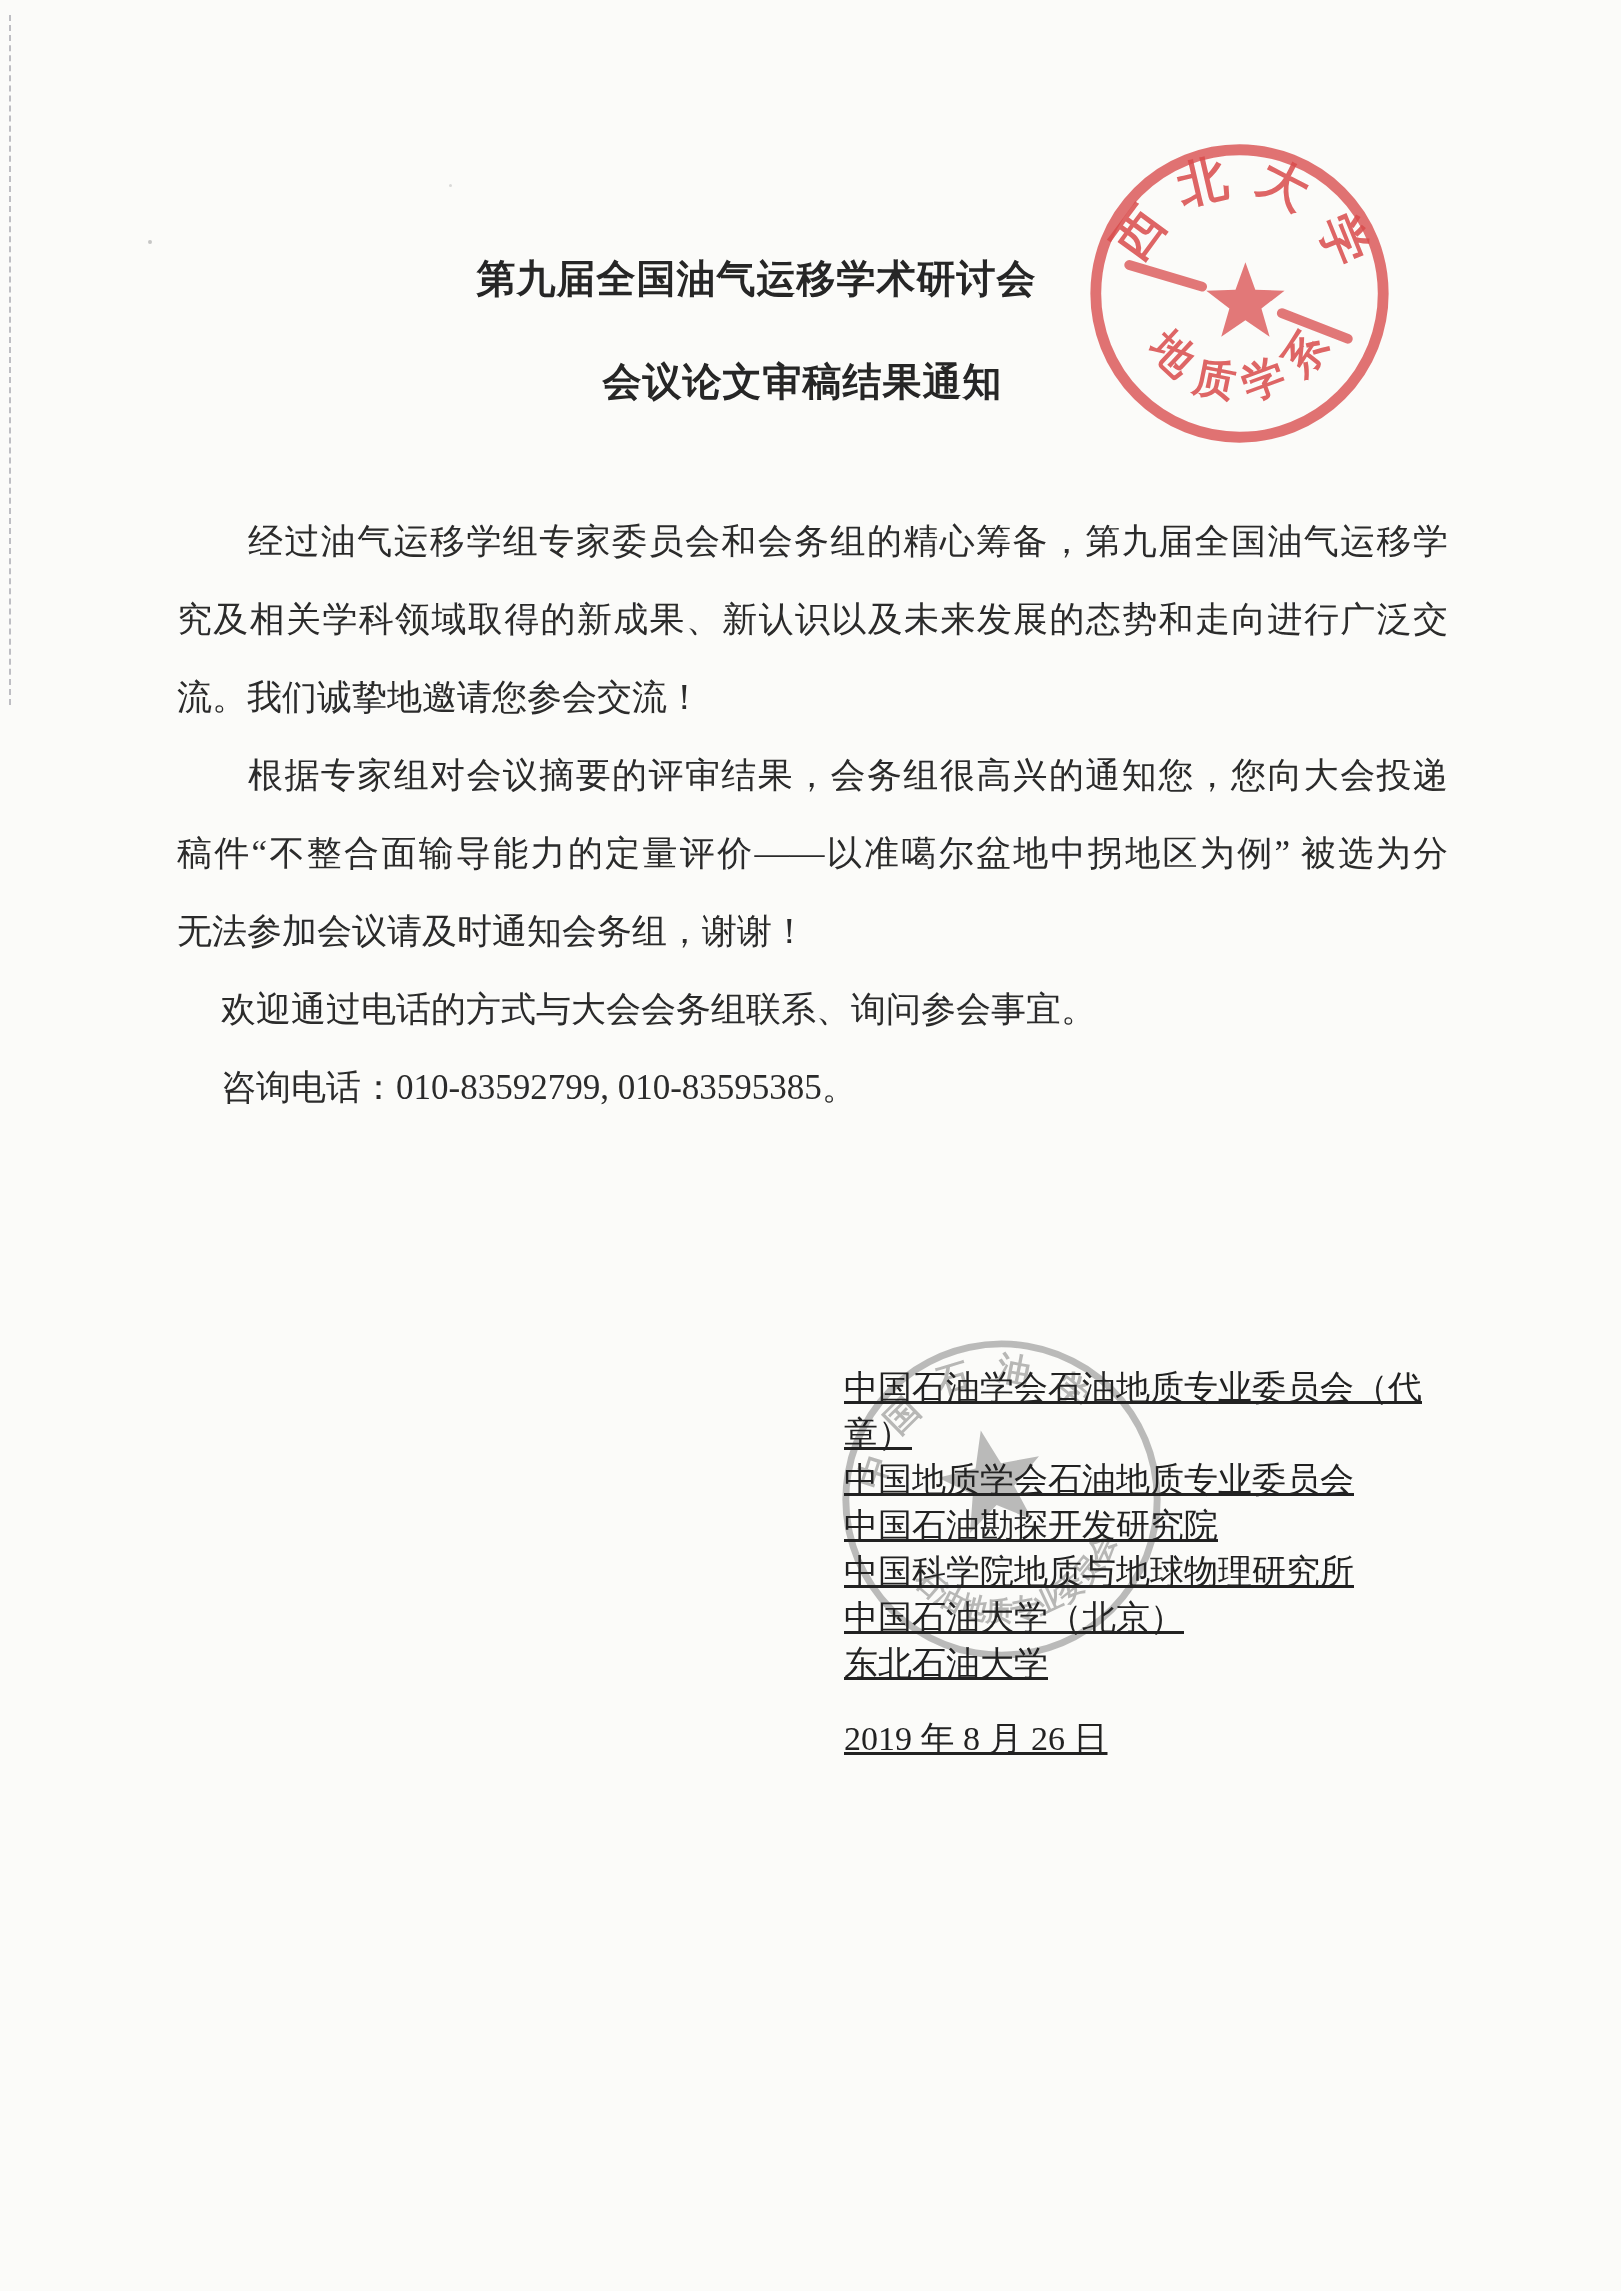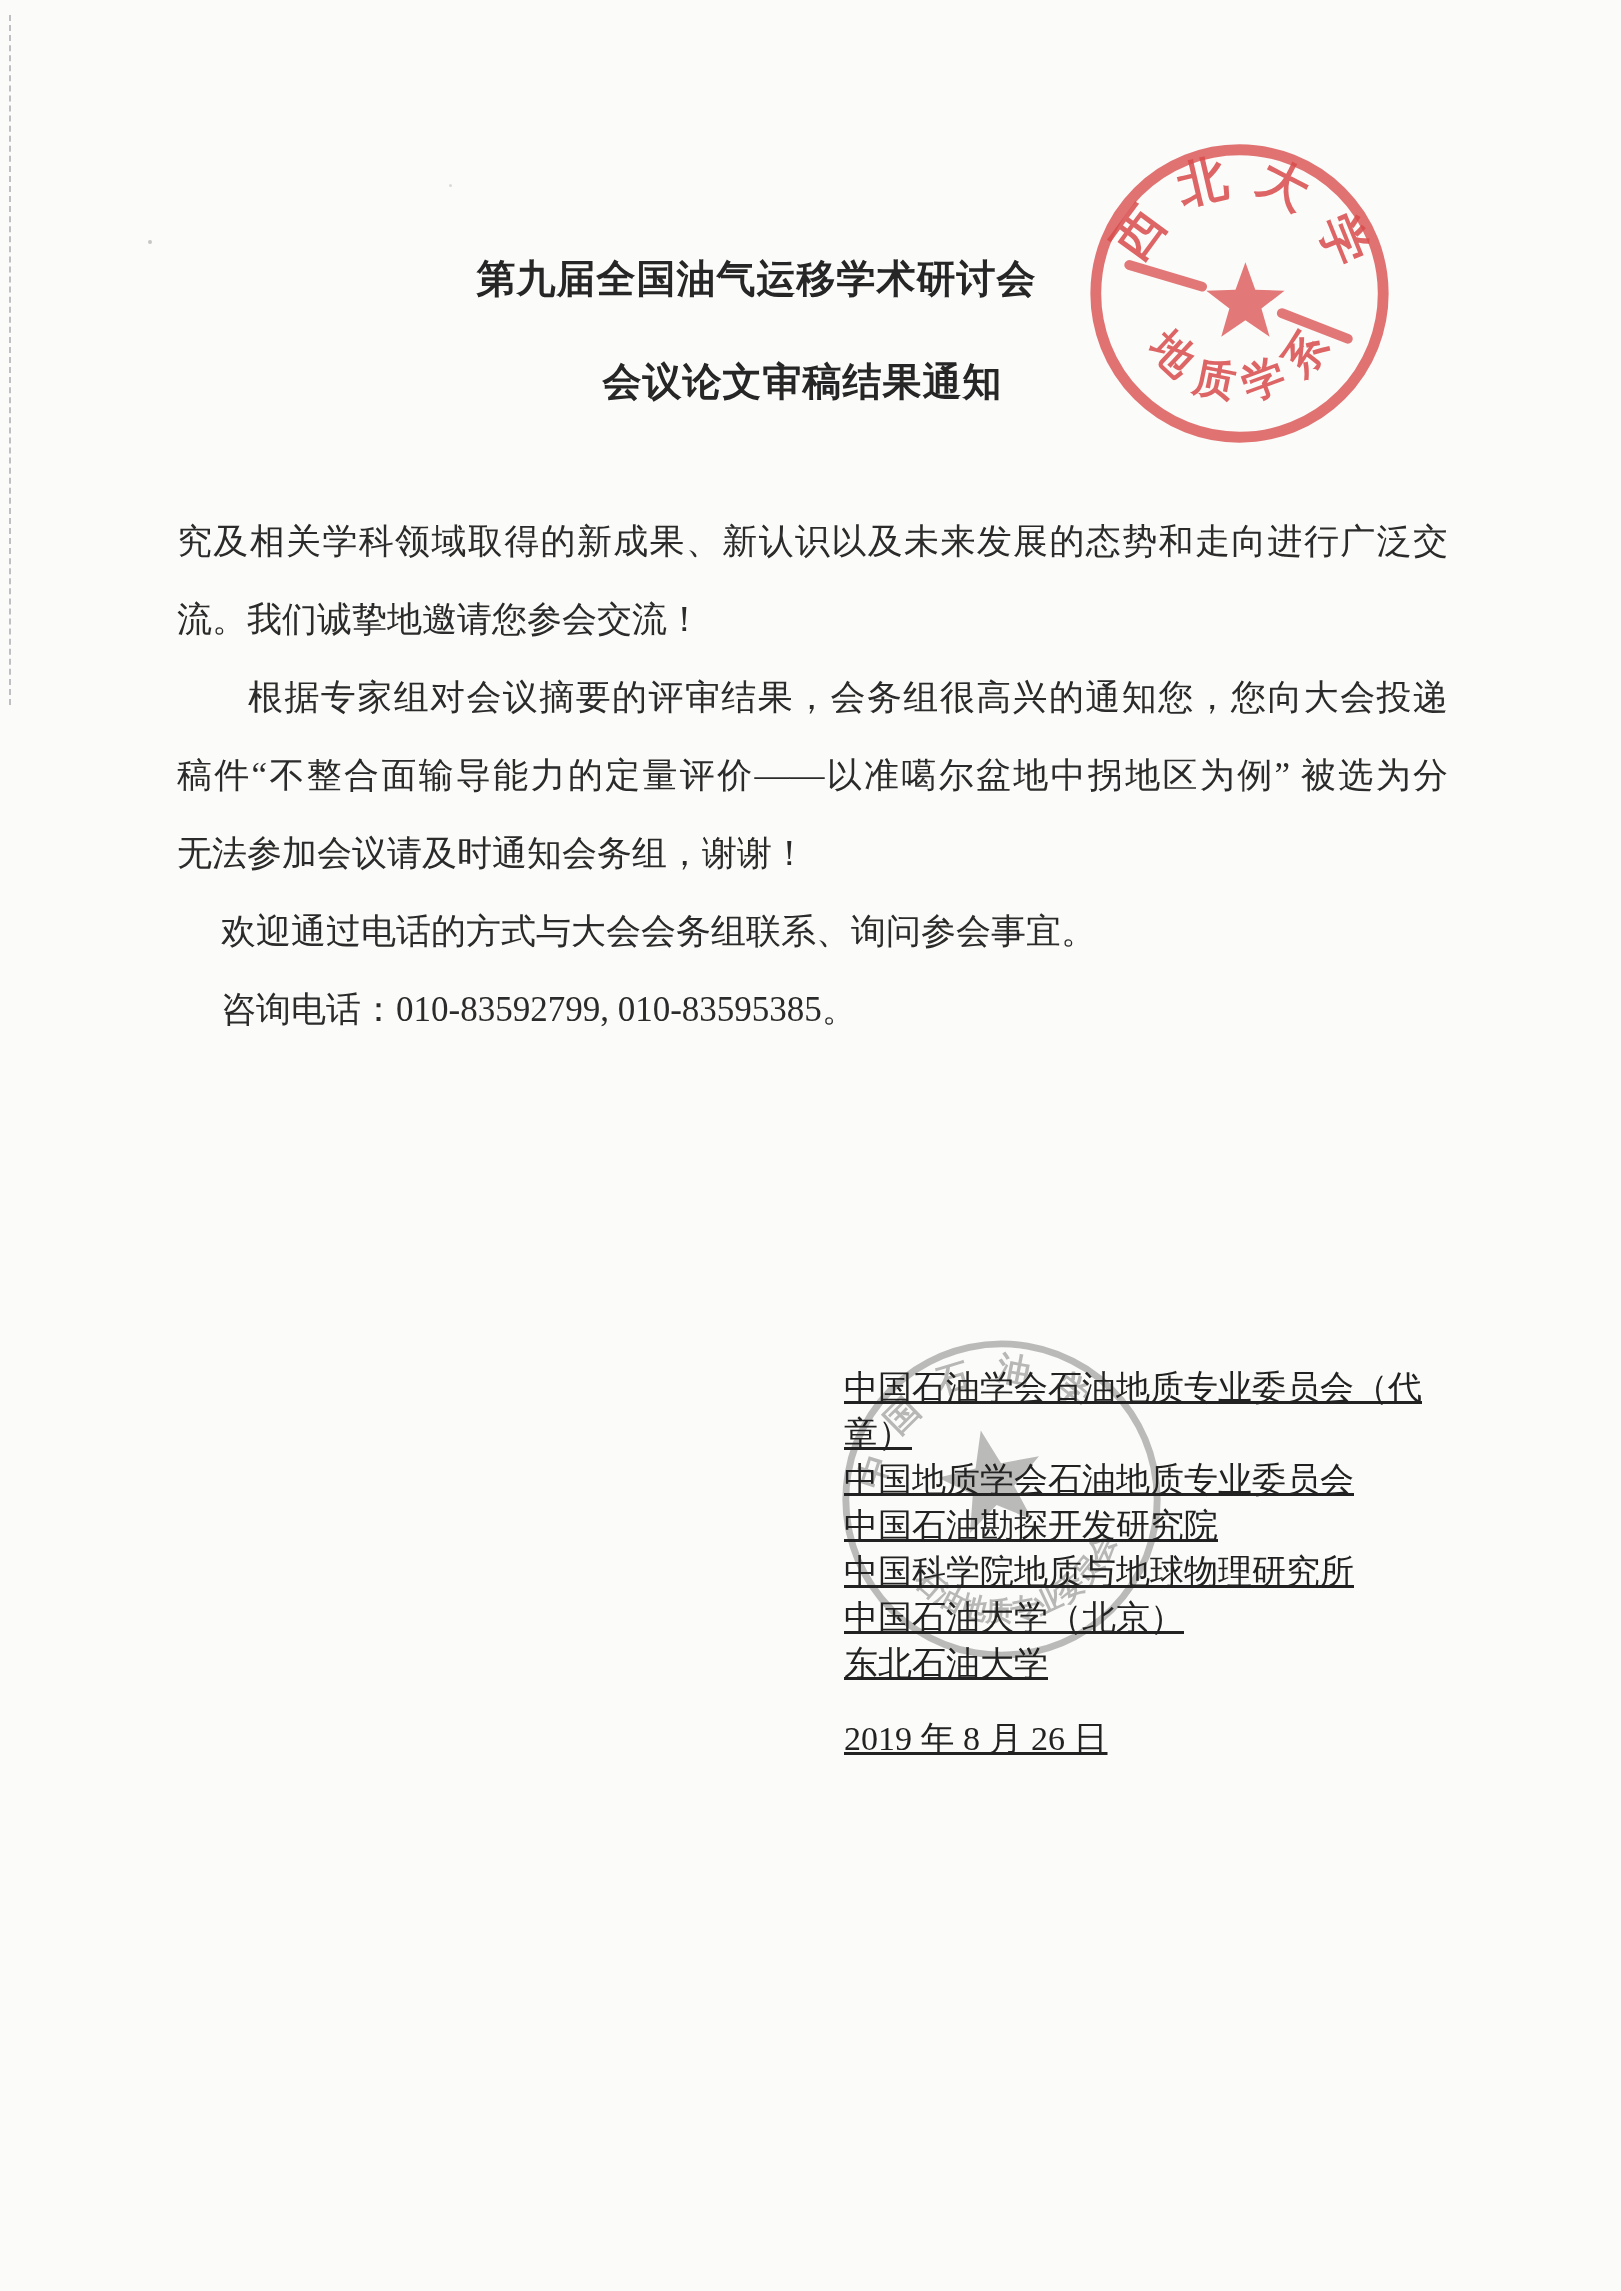--- a/index.html
+++ b/index.html
@@ -77,20 +77,21 @@
     <text font-size="43" letter-spacing="15" fill="#d94c4c" opacity="0.85">
       <textPath href="#rsBot" startOffset="2">地质学系</textPath>
     </text>
   </svg>
 
   <h1 class="title">第九届全国油气运移学术研讨会</h1>
   <h2 class="subtitle">会议论文审稿结果通知</h2>
 
 
   <div class="letter-body">
+    <div class="bl j ind">经过油气运移学组专家委员会和会务组的精心筹备，第九届全国油气运移学</div>
     <div class="bl j">究及相关学科领域取得的新成果、新认识以及未来发展的态势和走向进行广泛交</div>
     <div class="bl">流。我们诚挚地邀请您参会交流！</div>
     <div class="bl j ind">根据专家组对会议摘要的评审结果，会务组很高兴的通知您，您向大会投递</div>
     <div class="bl j">稿件“不整合面输导能力的定量评价——以准噶尔盆地中拐地区为例” 被选为分</div>
     <div class="bl">无法参加会议请及时通知会务组，谢谢！</div>
     <div class="bl ind-sm">欢迎通过电话的方式与大会会务组联系、询问参会事宜。</div>
     <div class="bl ind-sm">咨询电话：010-83592799, 010-83595385。</div>
   </div>
 
   <svg class="gray-seal" width="331" height="331" viewBox="0 0 336 336">

